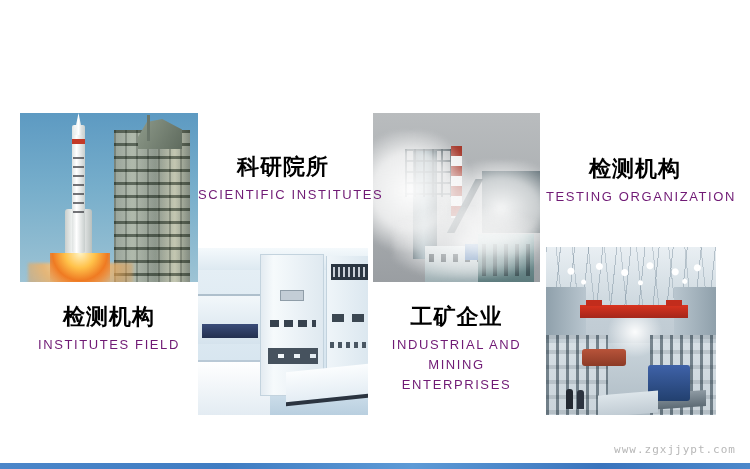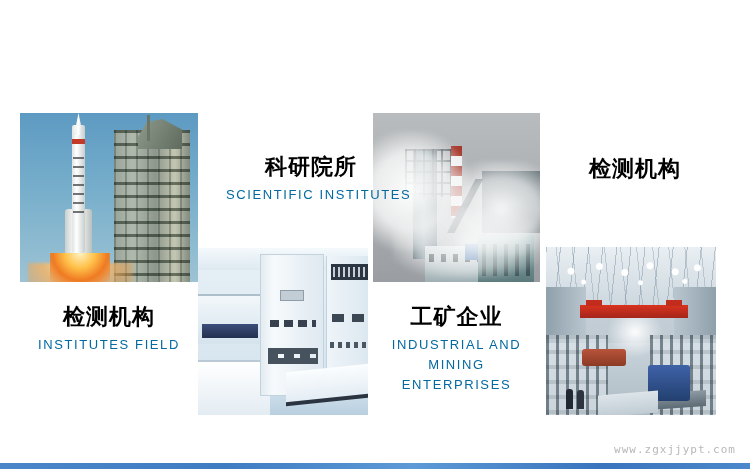--- a/index.html
+++ b/index.html
@@ -367,30 +367,30 @@
     font-size: 22px;
     font-weight: bold;
     color: #000000;
     letter-spacing: 1px;
     line-height: 28px;
     white-space: nowrap;
   }
   .cap-en {
     font-family: "Liberation Sans", sans-serif;
     font-size: 13px;
-    color: #0369a1;
+    color: #701a75;
     letter-spacing: 1.6px;
     line-height: 20px;
     margin-top: 4px;
     white-space: nowrap;
   }
   .cap-en.two-line { white-space: normal; }
 
   #caption-aerospace { left: 20px; top: 303px; width: 178px; text-align: center; }
-  #caption-scientific { left: 198px; top: 153px; width: 170px; text-align: center; margin-left: 28px; }
+  #caption-scientific { left: 198px; top: 153px; width: 170px; text-align: center; }
   #caption-industrial { left: 373px; top: 303px; width: 167px; text-align: center; }
   #caption-testing { left: 546px; top: 155px; width: 178px; text-align: center; }
 
   
   #watermark {
     position: absolute;
     right: 14px;
     top: 443px;
     font-family: "DejaVu Sans Mono", "Liberation Mono", monospace;
     font-size: 11px;
@@ -485,19 +485,20 @@
     <div class="cap-en">SCIENTIFIC INSTITUTES</div>
   </div>
 
   <div class="caption" id="caption-industrial">
     <div class="cap-cn">工矿企业</div>
     <div class="cap-en two-line">INDUSTRIAL AND MINING ENTERPRISES</div>
   </div>
 
   <div class="caption" id="caption-testing">
     <div class="cap-cn">检测机构</div>
+    <div class="cap-en">TESTING ORGANIZATION</div>
   </div>
 
   <div id="watermark">www.zgxjjypt.com</div>
 
   <div id="bottom-bar"></div>
 
 </div>
 
 </body></html>

